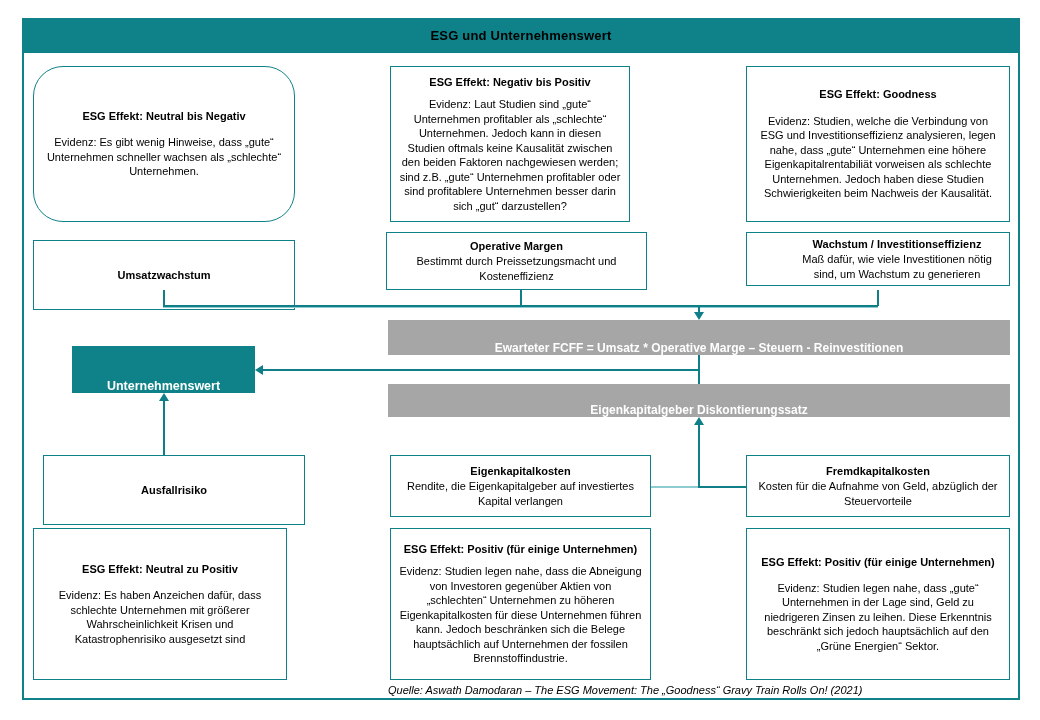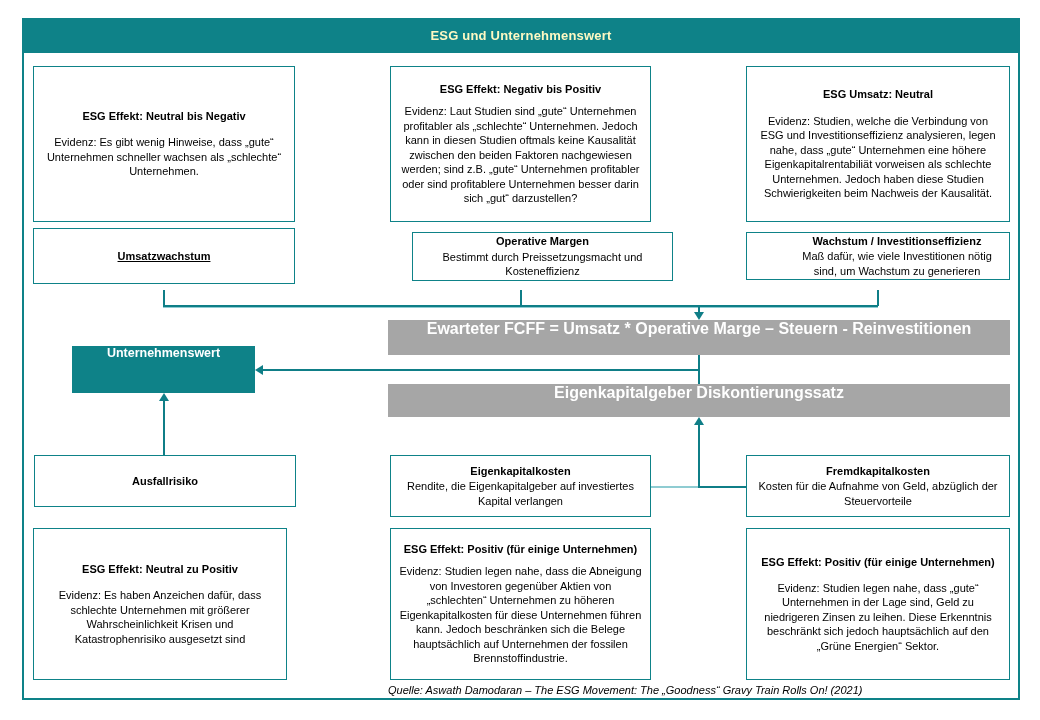--- a/index.html
+++ b/index.html
@@ -1,70 +1,70 @@
 <!DOCTYPE html>
 <html><head>
 <meta charset="utf-8">
 <style>
   html,body{margin:0;padding:0;background:#ffffff;}
   body{font-family:"Liberation Sans",sans-serif;-webkit-font-smoothing:antialiased;}
   #canvas{position:relative;width:1040px;height:720px;background:#ffffff;overflow:hidden;}
   #frame{position:absolute;left:22px;top:18px;width:998px;height:682px;border:2px solid #0e8288;box-sizing:border-box;background:#ffffff;}
-  #titlebar{position:absolute;left:22px;top:18px;width:998px;height:35px;background:#0e8288;color:#fef9c3;
+  #titlebar{position:absolute;left:22px;top:18px;width:998px;height:35px;background:#0e8288;color:#000000;
     font-size:13px;font-weight:bold;display:flex;align-items:center;justify-content:center;box-sizing:border-box;letter-spacing:.2px;}
   .box{position:absolute;background:#ffffff;border:1.5px solid #0e8288;box-sizing:border-box;
     display:flex;flex-direction:column;align-items:center;justify-content:center;text-align:center;
     color:#000000;padding:6px 8px;}
   .box .t{font-weight:bold;font-size:11px;line-height:1.3;}
   .box .b{font-size:11px;line-height:1.32;margin-top:12px;}
   .box.small .b{margin-top:1px;}
-  .bar{position:absolute;background:#a6a6a6;color:#ffffff;font-weight:bold;font-size:16px;
-    display:flex;align-items:flex-start;justify-content:center;text-align:center;box-sizing:border-box;}
+  .bar{position:absolute;background:#a6a6a6;color:#ffffff;font-weight:bold;font-size:12px;
+    display:flex;align-items:flex-end;justify-content:center;text-align:center;box-sizing:border-box;}
   .tealbox{position:absolute;background:#0e8288;color:#ffffff;font-weight:bold;font-size:12.5px;
-    display:flex;align-items:flex-start;justify-content:center;text-align:center;box-sizing:border-box;}
+    display:flex;align-items:flex-end;justify-content:center;text-align:center;box-sizing:border-box;}
   .line{position:absolute;background:#0f7e87;}
   .line.light{background:#8fccd2;}
   .tri{position:absolute;width:0;height:0;}
   .tri.down{border-left:5px solid transparent;border-right:5px solid transparent;border-top:8px solid #0f7e87;}
   .tri.up{border-left:5px solid transparent;border-right:5px solid transparent;border-bottom:8px solid #0f7e87;}
   .tri.left{border-top:5px solid transparent;border-bottom:5px solid transparent;border-right:8px solid #0f7e87;}
   #source{position:absolute;left:388px;top:684px;width:622px;text-align:left;font-size:11px;
     font-style:italic;color:#000000;}
 </style>
 </head>
 <body>
 
 <div id="canvas">
 
   <div id="frame"></div>
   <div id="titlebar">
     <span>ESG und Unternehmenswert</span>
   </div>
 
-  <div class="box" style="left:33px;top:66px;width:262px;height:156px;">
+  <div class="box" style="left:33px;top:66px;width:262px;height:156px;border-radius:30px;">
     <div class="t">ESG  Effekt: Neutral bis Negativ</div>
     <div class="b">Evidenz: Es gibt wenig Hinweise, dass „gute“ Unternehmen schneller wachsen als „schlechte“ Unternehmen.</div>
   </div>
-  <div class="box" style="left:390px;top:66px;width:261px;height:156px;">
+  <div class="box" style="left:390px;top:66px;width:240px;height:156px;">
     <div class="t">ESG  Effekt: Negativ bis Positiv</div>
     <div class="b" style="margin-top:8px;">Evidenz: Laut Studien sind „gute“ Unternehmen profitabler als „schlechte“ Unternehmen. Jedoch kann in diesen Studien oftmals keine Kausalität zwischen den beiden Faktoren nachgewiesen werden; sind z.B. „gute“ Unternehmen profitabler oder sind profitablere Unternehmen besser darin sich „gut“ darzustellen?</div>
   </div>
   <div class="box" style="left:746px;top:66px;width:264px;height:156px;">
-    <div class="t">ESG  Umsatz: Neutral</div>
+    <div class="t">ESG  Effekt: Goodness</div>
     <div class="b">Evidenz: Studien, welche die Verbindung von ESG und Investitionseffizienz analysieren, legen nahe, dass „gute“ Unternehmen eine höhere Eigenkapitalrentabiliät vorweisen als schlechte Unternehmen. Jedoch haben diese Studien Schwierigkeiten beim Nachweis der Kausalität.</div>
   </div>
 
-  <div class="box small" style="left:33px;top:228px;width:262px;height:56px;text-decoration:underline;">
+  <div class="box small" style="left:33px;top:240px;width:262px;height:70px;">
     <div class="t">Umsatzwachstum</div>
   </div>
-  <div class="box small" style="left:412px;top:232px;width:261px;height:49px;">
+  <div class="box small" style="left:386px;top:232px;width:261px;height:58px;">
     <div class="t">Operative Margen</div>
     <div class="b">Bestimmt durch Preissetzungsmacht und Kosteneffizienz</div>
   </div>
-  <div class="box small" style="left:746px;top:232px;width:264px;height:48px;padding-left:46px;">
+  <div class="box small" style="left:746px;top:232px;width:264px;height:54px;padding-left:46px;">
     <div class="t">Wachstum / Investitionseffizienz</div>
     <div class="b">Maß dafür, wie viele Investitionen nötig sind, um Wachstum zu generieren</div>
   </div>
 
   <div class="line" style="left:163px;top:290px;width:1.5px;height:16px;"></div>
   <div class="line" style="left:520px;top:290px;width:1.5px;height:16px;"></div>
   <div class="line" style="left:877px;top:290px;width:1.5px;height:16px;"></div>
   <div class="line" style="left:163px;top:305px;width:715px;height:1.5px;"></div>
   <div class="line light" style="left:163px;top:306.5px;width:715px;height:1.5px;"></div>
   <div class="line" style="left:698px;top:306px;width:1.5px;height:7px;"></div>
@@ -82,21 +82,21 @@
     <span>Eigenkapitalgeber Diskontierungssatz</span>
   </div>
 
   <div class="tealbox" style="left:72px;top:346px;width:183px;height:47px;">
     <span>Unternehmenswert</span>
   </div>
 
   <div class="line" style="left:163px;top:399px;width:1.5px;height:56px;"></div>
   <div class="tri up" style="left:159px;top:393px;"></div>
 
-  <div class="box small" style="left:34px;top:455px;width:262px;height:52px;">
+  <div class="box small" style="left:43px;top:455px;width:262px;height:70px;">
     <div class="t">Ausfallrisiko</div>
   </div>
   <div class="box small" style="left:390px;top:455px;width:261px;height:62px;">
     <div class="t">Eigenkapitalkosten</div>
     <div class="b">Rendite, die Eigenkapitalgeber auf investiertes Kapital verlangen</div>
   </div>
   <div class="box small" style="left:746px;top:455px;width:264px;height:62px;">
     <div class="t">Fremdkapitalkosten</div>
     <div class="b">Kosten für die Aufnahme von  Geld, abzüglich der Steuervorteile</div>
   </div>

